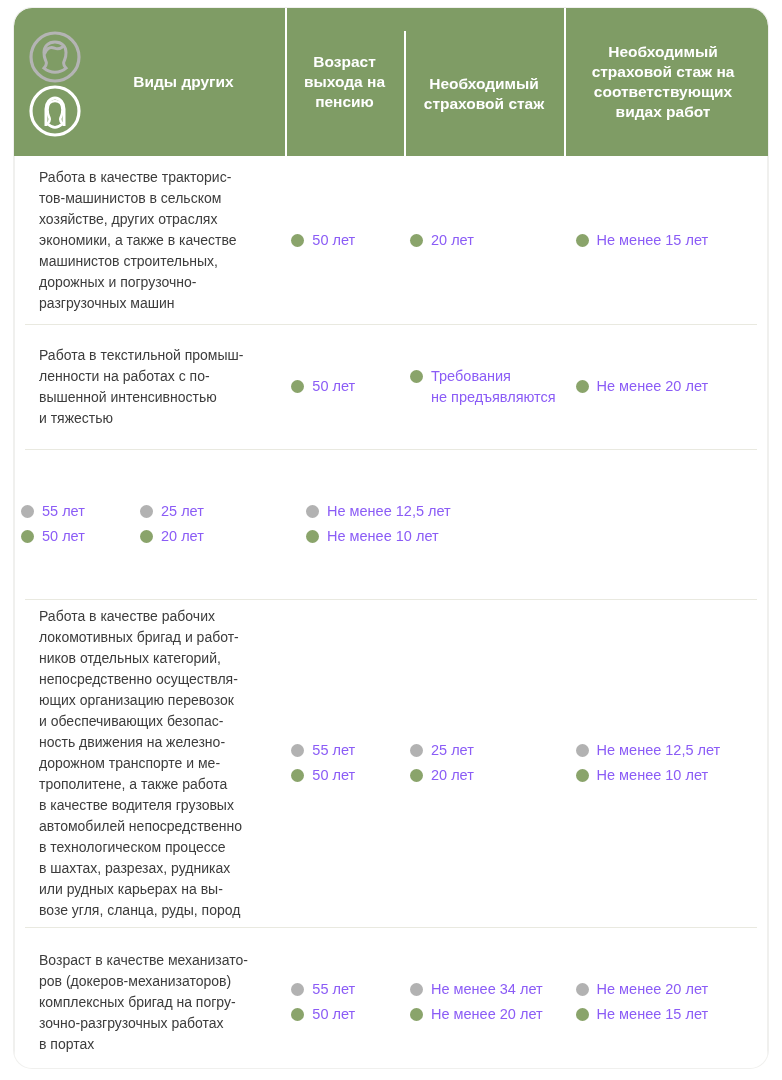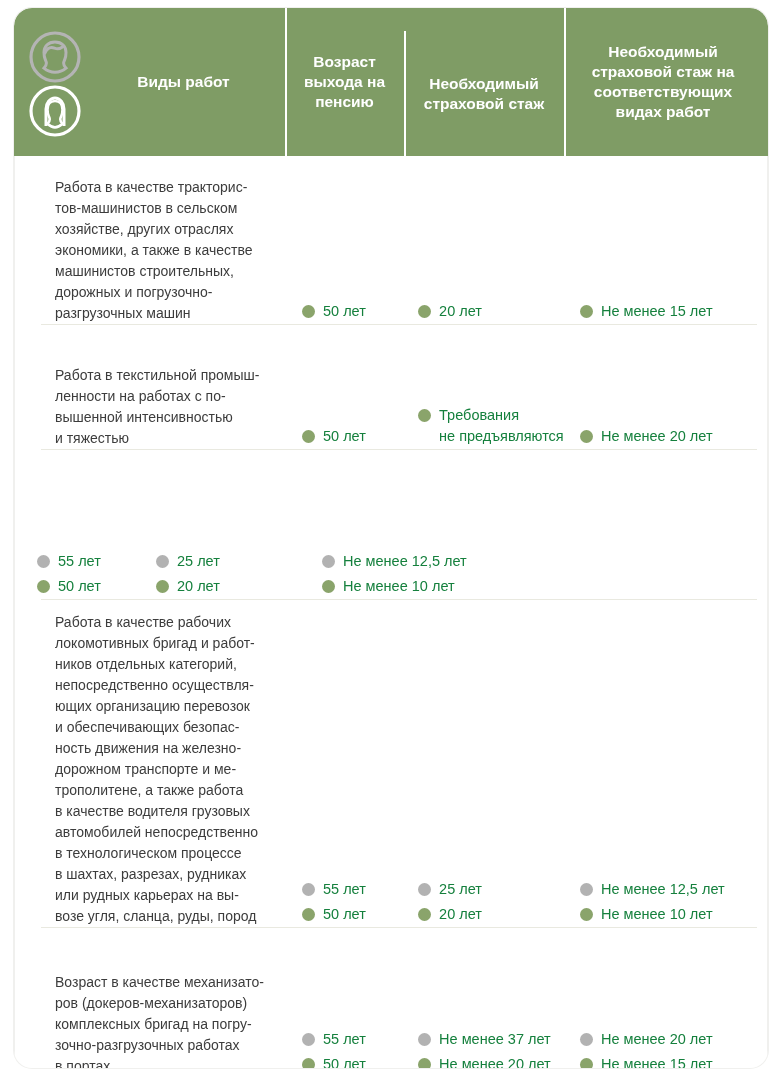--- a/index.html
+++ b/index.html
@@ -81,25 +81,24 @@
     border-left: 1px solid #f0f0ee;
     border-right: 1px solid #f0f0ee;
     border-bottom: 1px solid #f0f0ee;
     border-bottom-left-radius: 18px;
     border-bottom-right-radius: 18px;
     box-sizing: border-box;
   }
 
   .row {
     display: flex;
-    align-items: flex-end;
+    align-items: center;
     position: relative;
     padding: 0;
     box-sizing: border-box;
-    margin-left: 16px;
   }
   .row + .row::before {
     content: "";
     position: absolute;
     left: 10px;
     right: 10px;
     top: 0;
     height: 1px;
     background: #e9e9e0;
   }
@@ -121,21 +120,21 @@
   .c-age  { width: 119px; padding-left: 6px; }
   .c-ins  { width: 166px; padding-left: 6px; }
   .c-spec { width: 198px; padding-left: 6px; }
 
   .vline {
     display: flex;
     align-items: flex-start;
     gap: 8px;
     font-size: 14.5px;
     line-height: 21px;
-    color: #15803d;
+    color: #8b5cf6;
     white-space: pre-line;
     padding: 2px 0;
   }
   .dot {
     flex: 0 0 auto;
     width: 13px;
     height: 13px;
     border-radius: 50%;
     margin-top: 4px;
   }
@@ -167,21 +166,21 @@
       <span class="icon-person icon-female">
         <svg width="54" height="54" viewBox="0 0 54 54">
           <circle cx="27" cy="27" r="24" fill="none" stroke="#ffffff" stroke-width="3.2"></circle>
           <path d="M18 42V25c0-6 4-11 9-11s9 5 9 11v17" fill="none" stroke="#ffffff" stroke-width="3"></path>
           <path d="M27 17c-4.5 0-7.5 3.6-7.5 8.6 0 2.6.4 4.6 1.2 6.4.5 1.1 1 1.9 1 3.2 0 2-1 3.5-2.2 4.6 2.6 2.3 5 3.6 7.5 3.6s4.9-1.3 7.5-3.6c-1.2-1.1-2.2-2.6-2.2-4.6 0-1.3.5-2.1 1-3.2.8-1.8 1.2-3.8 1.2-6.4C34.5 20.6 31.5 17 27 17z" fill="none" stroke="#ffffff" stroke-width="2.6"></path>
         </svg>
       </span>
     </div>
 
     <div class="th th-kinds">
-      <span>Виды работ</span>
+      <span>Виды других</span>
     </div>
     <div class="th th-age">
       <span>Возраст
 выхода
 на пенсию</span>
     </div>
     <div class="th th-ins">
       <span>Необходимый
 страховой
 стаж</span>
@@ -343,21 +342,21 @@
           <span>55 лет</span>
         </div>
         <div class="vline">
           <span class="dot dot-female"></span>
           <span>50 лет</span>
         </div>
       </div>
       <div class="cell c-ins">
         <div class="vline">
           <span class="dot dot-male"></span>
-          <span>Не менее 37 лет</span>
+          <span>Не менее 34 лет</span>
         </div>
         <div class="vline">
           <span class="dot dot-female"></span>
           <span>Не менее 20 лет</span>
         </div>
       </div>
       <div class="cell c-spec">
         <div class="vline">
           <span class="dot dot-male"></span>
           <span>Не менее 20 лет</span>

